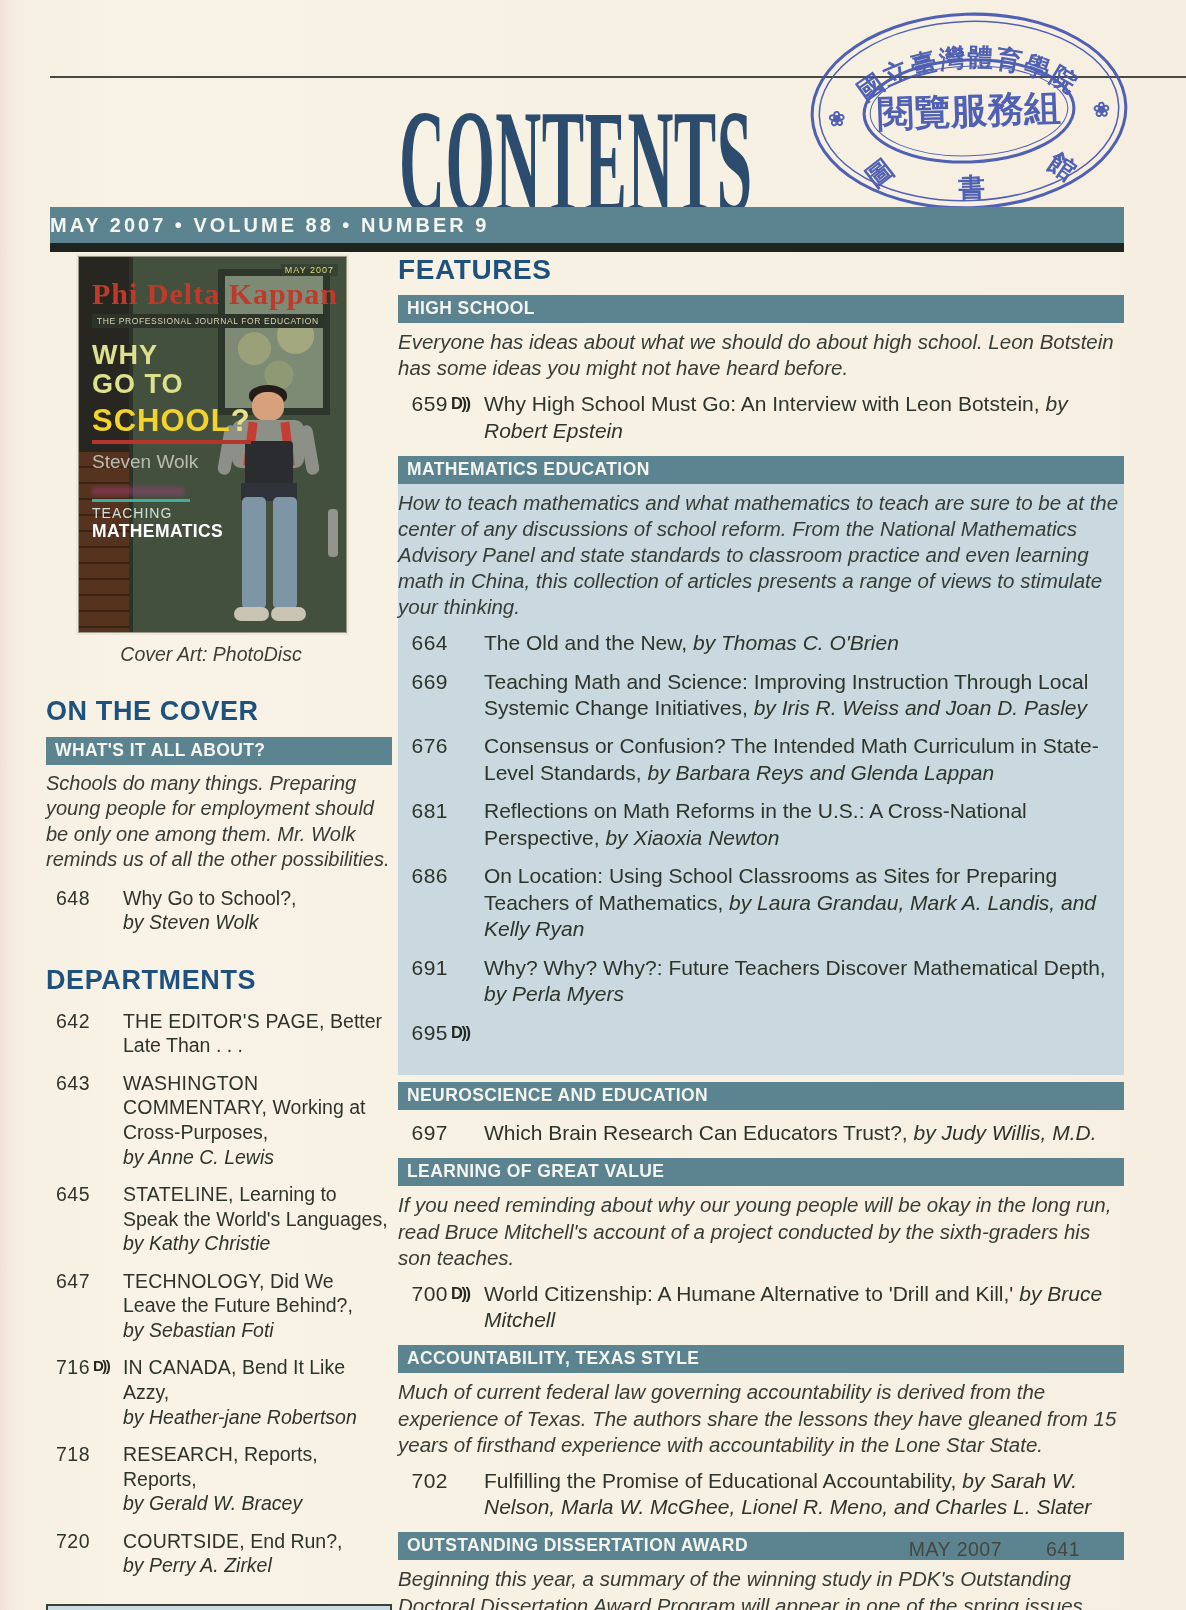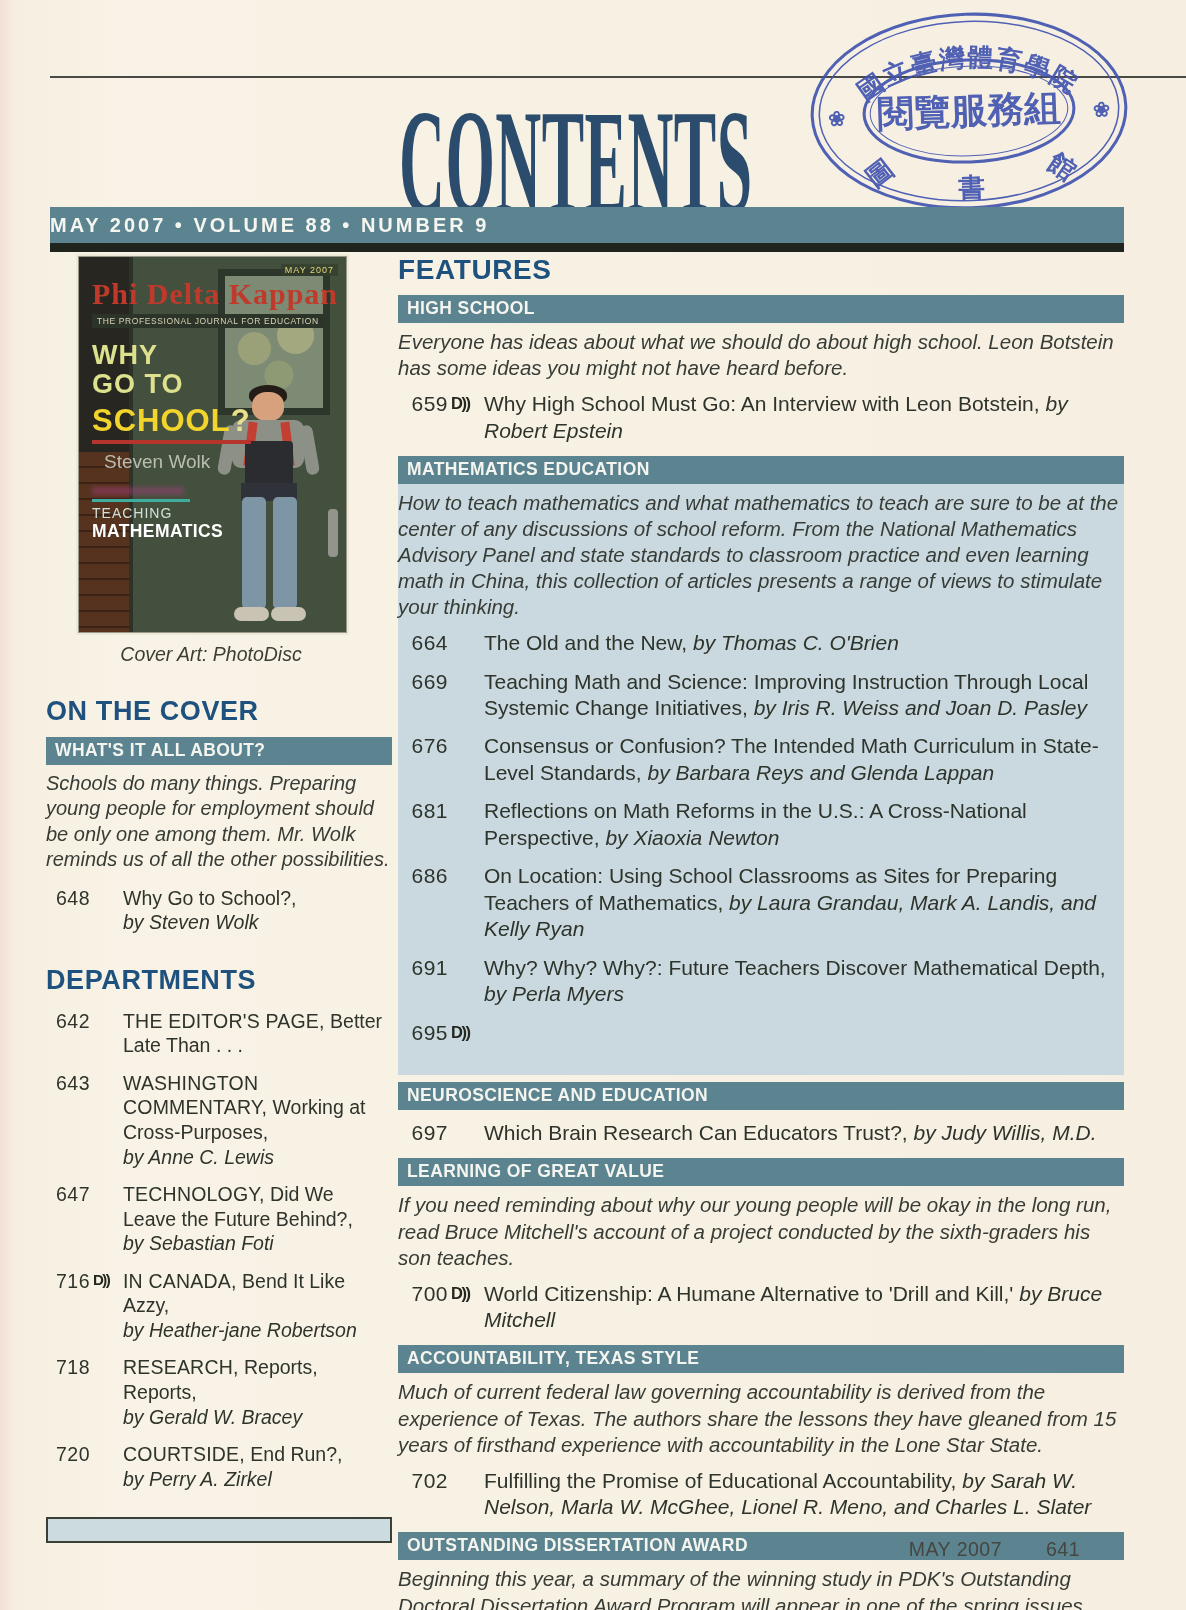--- a/index.html
+++ b/index.html
@@ -62,21 +62,21 @@
     padding:1px 4px;letter-spacing:1px;}
   .cv-title{position:absolute;top:20px;left:13px;font-family:"Liberation Serif",serif;font-size:30px;
     color:#c03a2b;letter-spacing:1px;white-space:nowrap;font-weight:bold;}
   .cv-tagline{position:absolute;top:57px;left:13px;font-size:8.5px;color:#d9d5b6;background:#2c3328;
     padding:2px 5px;letter-spacing:.6px;white-space:nowrap;}
   .cv-why{position:absolute;top:84px;left:13px;font-size:27px;font-weight:600;color:#dde08c;
     line-height:1.06;letter-spacing:1px;}
   .cv-school{position:absolute;top:146px;left:13px;font-size:31px;font-weight:800;color:#f3d42c;
     border-bottom:4px solid #b5352c;padding-bottom:1px;letter-spacing:1px;}
   .cv-school .qm{color:#e8e08a;font-weight:600;}
-  .cv-author{position:absolute;top:194px;left:13px;font-size:19px;color:#b9bdb2;margin-left:12px;}
+  .cv-author{position:absolute;top:194px;left:13px;font-size:19px;color:#b9bdb2;}
   .cv-smudge{position:absolute;top:230px;left:13px;width:92px;height:8px;
     background:rgba(168,62,128,.45);filter:blur(2px);}
   .cv-kickline{position:absolute;top:242px;left:13px;width:98px;height:3px;background:#3fae9e;}
   .cv-teaching{position:absolute;top:248px;left:13px;font-size:14px;color:#cfe0d8;letter-spacing:1px;}
   .cv-math{position:absolute;top:264px;left:13px;font-size:17.5px;font-weight:800;color:#fff;letter-spacing:.4px;}
 
   .caption{margin:10px 0 0 20px;text-align:center;width:290px;font-style:italic;
     font-size:19.5px;color:#3c3e36;}
 
   .col-head{font-size:27px;color:#1e517e;font-weight:800;letter-spacing:.6px;
@@ -195,20 +195,25 @@
       <span class="num">642</span>
       <span class="audio"></span>
       <span class="txt"><span class="dname">THE EDITOR'S PAGE,</span> <span>Better Late Than . . .</span><i class="byline"></i></span>
     </div>
     <div class="item dept">
       <span class="num">643</span>
       <span class="audio"></span>
       <span class="txt"><span class="dname">WASHINGTON COMMENTARY,</span> <span>Working at Cross-Purposes,</span><i class="byline">by Anne C. Lewis</i></span>
     </div>
     <div class="item dept">
+      <span class="num">645</span>
+      <span class="audio"></span>
+      <span class="txt"><span class="dname">STATELINE,</span> <span>Learning to Speak the World's Languages,</span><i class="byline">by Kathy Christie</i></span>
+    </div>
+    <div class="item dept">
       <span class="num">647</span>
       <span class="audio"></span>
       <span class="txt"><span class="dname">TECHNOLOGY,</span> <span>Did We Leave the Future Behind?,</span><i class="byline">by Sebastian Foti</i></span>
     </div>
     <div class="item dept">
       <span class="num">716</span>
       <span class="audio">D))</span>
       <span class="txt"><span class="dname">IN CANADA,</span> <span>Bend It Like Azzy,</span><i class="byline">by Heather-jane Robertson</i></span>
     </div>
     <div class="item dept">

